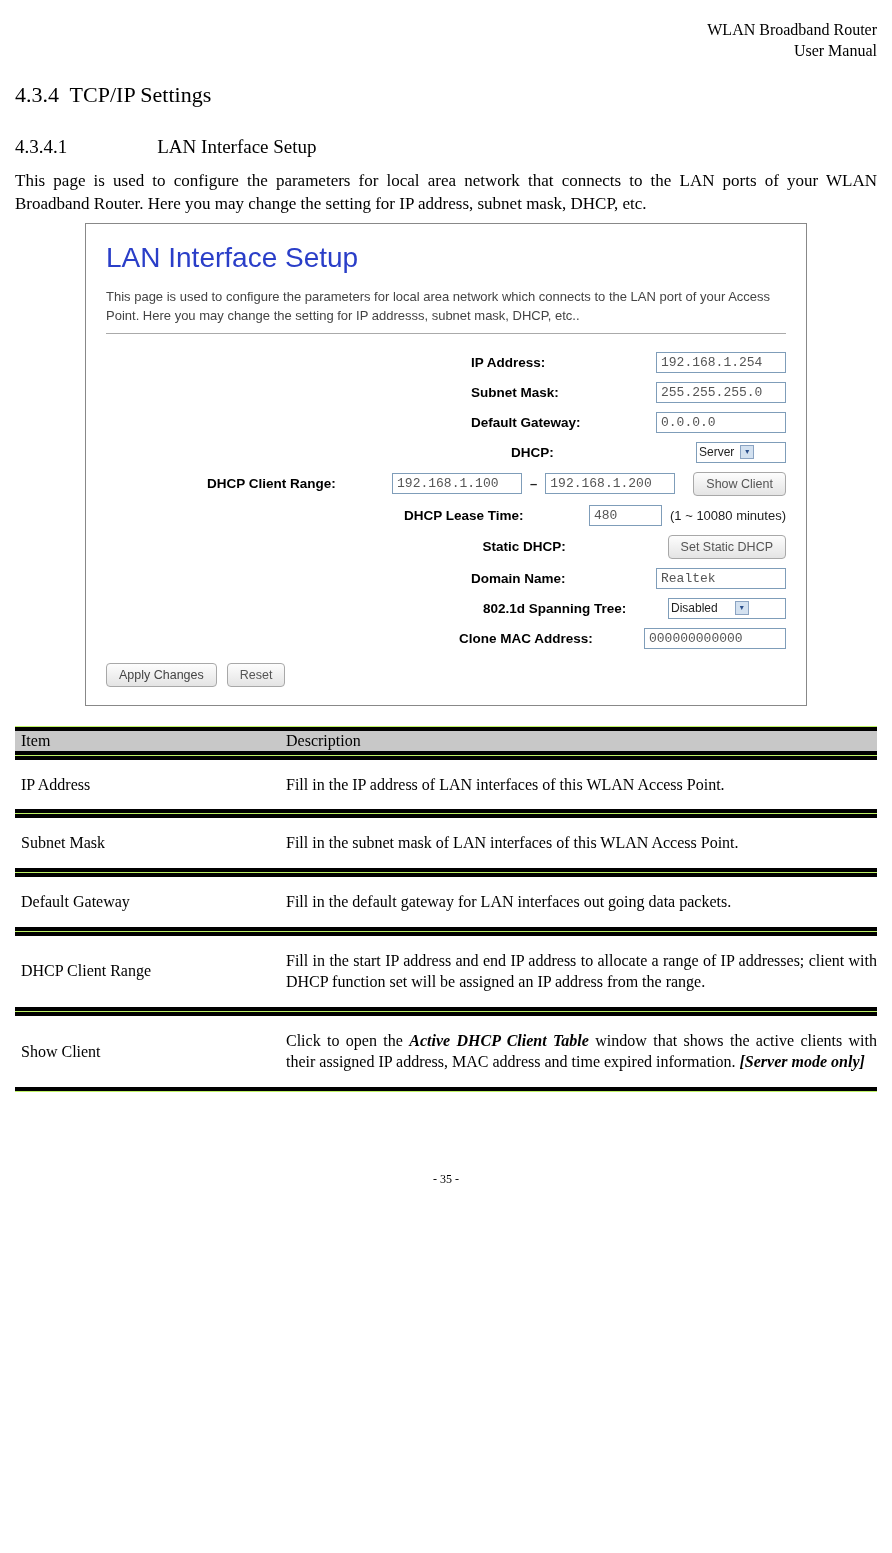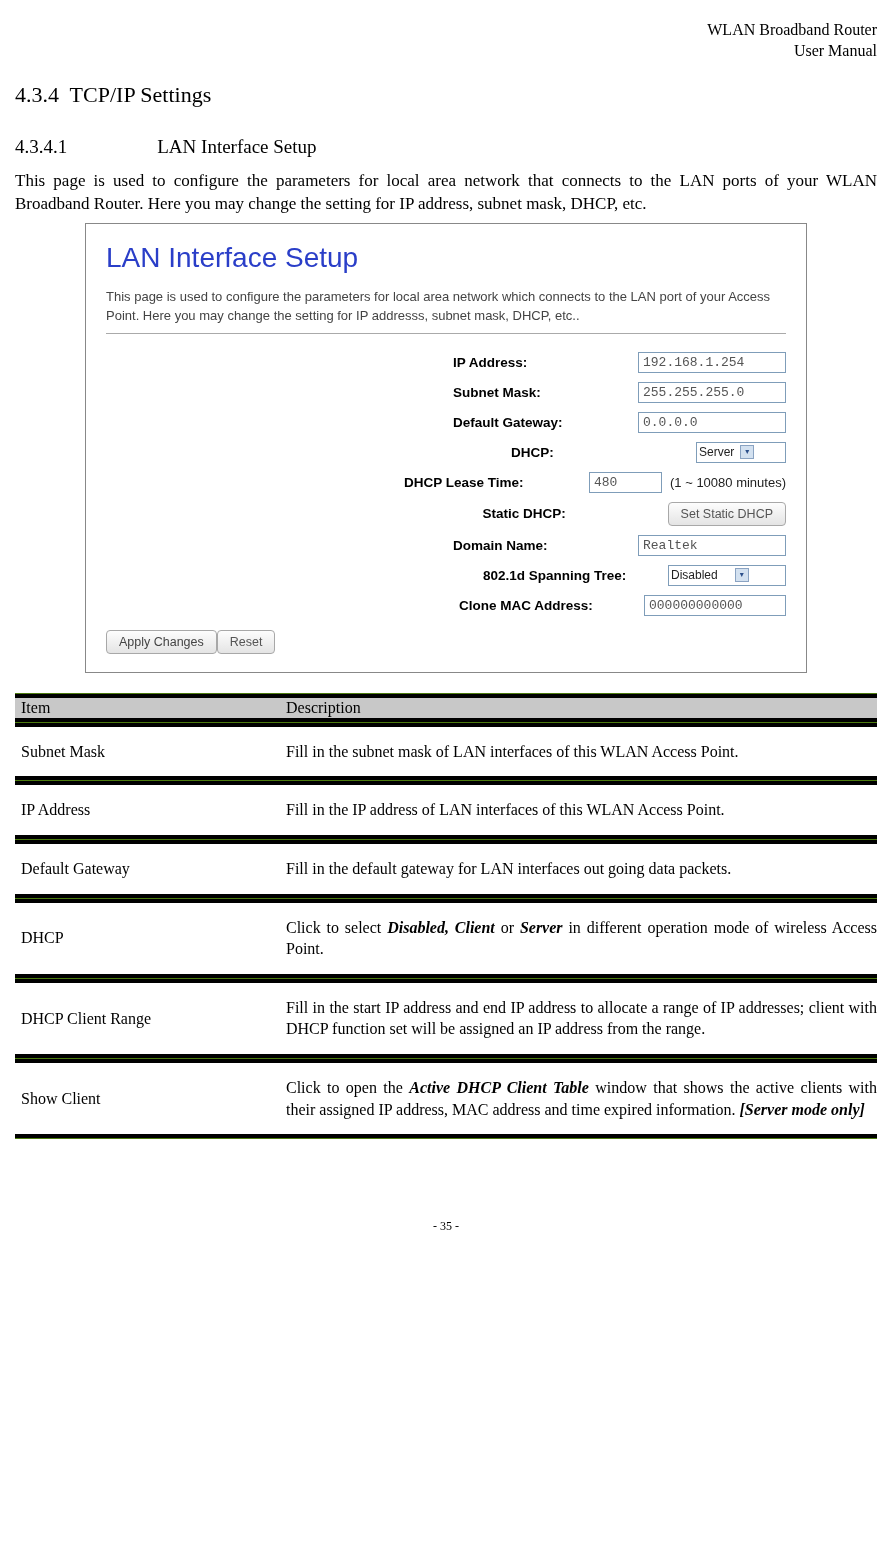--- a/index.html
+++ b/index.html
@@ -42,21 +42,21 @@
     }
     .ss-input, .ss-input-sm {
       border: 1px solid #7f9db9;
       padding: 2px 4px;
       font-family: "Courier New", monospace;
       font-size: 13px;
       color: #555;
       background: #fff;
       height: 21px;
     }
-    .ss-input { width: 148px; }
+    .ss-input { width: 130px; }
     .ss-input-sm { width: 73px; }
     .ss-select {
       border: 1px solid #7f9db9;
       background: #fff;
       font-size: 12px;
       padding: 1px 2px;
       height: 21px;
       display: inline-flex;
       align-items: center;
     }
@@ -79,27 +79,27 @@
       font-size: 12.5px;
       color: #555;
       font-family: Tahoma, Arial, sans-serif;
       cursor: pointer;
     }
     .ss-btn.primary {
       color: #444;
     }
     .ss-sep { margin: 0 8px; font-weight: bold; }
     .ss-note { margin-left: 8px; font-size: 13px; }
-    .ss-actions { margin-top: 14px; display: flex; gap: 0; }
+    .ss-actions { margin-top: 14px; display: flex; gap: 10px; }
 
     .desc-table {
       width: 100%;
       border-collapse: separate;
       border-spacing: 0 1px;
-      background: #4d7c0f;
+      background: #bef264;
       margin-top: 20px;
     }
     .desc-table th {
       background: #c8c8c8;
       color: #000;
       text-align: left;
       font-weight: normal;
       font-family: "Times New Roman", Times, serif;
       font-size: 16px;
       padding: 1px 6px;
@@ -159,20 +159,28 @@
     <input class="ss-input" value="0.0.0.0" style="">
   </div>
   <div class="ss-row">
     <div class="ss-label">DHCP:</div>
     <div class="ss-select" style="width:90px;">
       <span>Server</span>
       <span class="chev">▾</span>
     </div>
   </div>
   <div class="ss-row">
+    <div class="ss-label">DHCP Client Range:</div>
+    <input class="ss-input" value="192.168.1.100" style="">
+    <span class="ss-sep">–</span>
+    <input class="ss-input" value="192.168.1.200" style="">
+    <span style="width:18px;"></span>
+    <button class="ss-btn">Show Client</button>
+  </div>
+  <div class="ss-row">
     <div class="ss-label">DHCP Lease Time:</div>
     <input class="ss-input-sm" value="480" style="">
     <span class="ss-note">(1 ~ 10080 minutes)</span>
   </div>
   <div class="ss-row">
     <div class="ss-label">Static DHCP:</div>
     <button class="ss-btn">Set Static DHCP</button>
   </div>
   <div class="ss-row">
     <div class="ss-label">Domain Name:</div>
@@ -198,36 +206,30 @@
 
 <table class="desc-table">
   <thead>
     <tr>
       <th>Item</th>
       <th>Description</th>
     </tr>
   </thead>
   <tbody>
     <tr>
+      <td>IP Address</td>
+      <td class="desc">Fill in the IP address of LAN interfaces of this WLAN Access Point.</td>
+    </tr>
+    <tr>
       <td>Subnet Mask</td>
       <td class="desc">Fill in the subnet mask of LAN interfaces of this WLAN Access Point.</td>
     </tr>
     <tr>
-      <td>IP Address</td>
-      <td class="desc">Fill in the IP address of LAN interfaces of this WLAN Access Point.</td>
-    </tr>
-    <tr>
       <td>Default Gateway</td>
       <td class="desc">Fill in the default gateway for LAN interfaces out going data packets.</td>
-    </tr>
-    <tr>
-      <td>DHCP</td>
-      <td class="desc">
-        <span>Click to select </span><span class="bi">Disabled, Client</span><span> or </span><span class="bi">Server</span><span> in different operation mode of wireless Access Point.</span>
-      </td>
     </tr>
     <tr>
       <td>DHCP Client Range</td>
       <td class="desc">Fill in the start IP address and end IP address to allocate a range of IP addresses; client with DHCP function set will be assigned an IP address from the range.</td>
     </tr>
     <tr>
       <td>Show Client</td>
       <td class="desc">
         <span>Click to open the </span><span class="bi">Active DHCP Client Table</span><span> window that shows the active clients with their assigned IP address, MAC address and time expired information. </span><span class="bi">[Server mode only]</span><span></span>
       </td>

